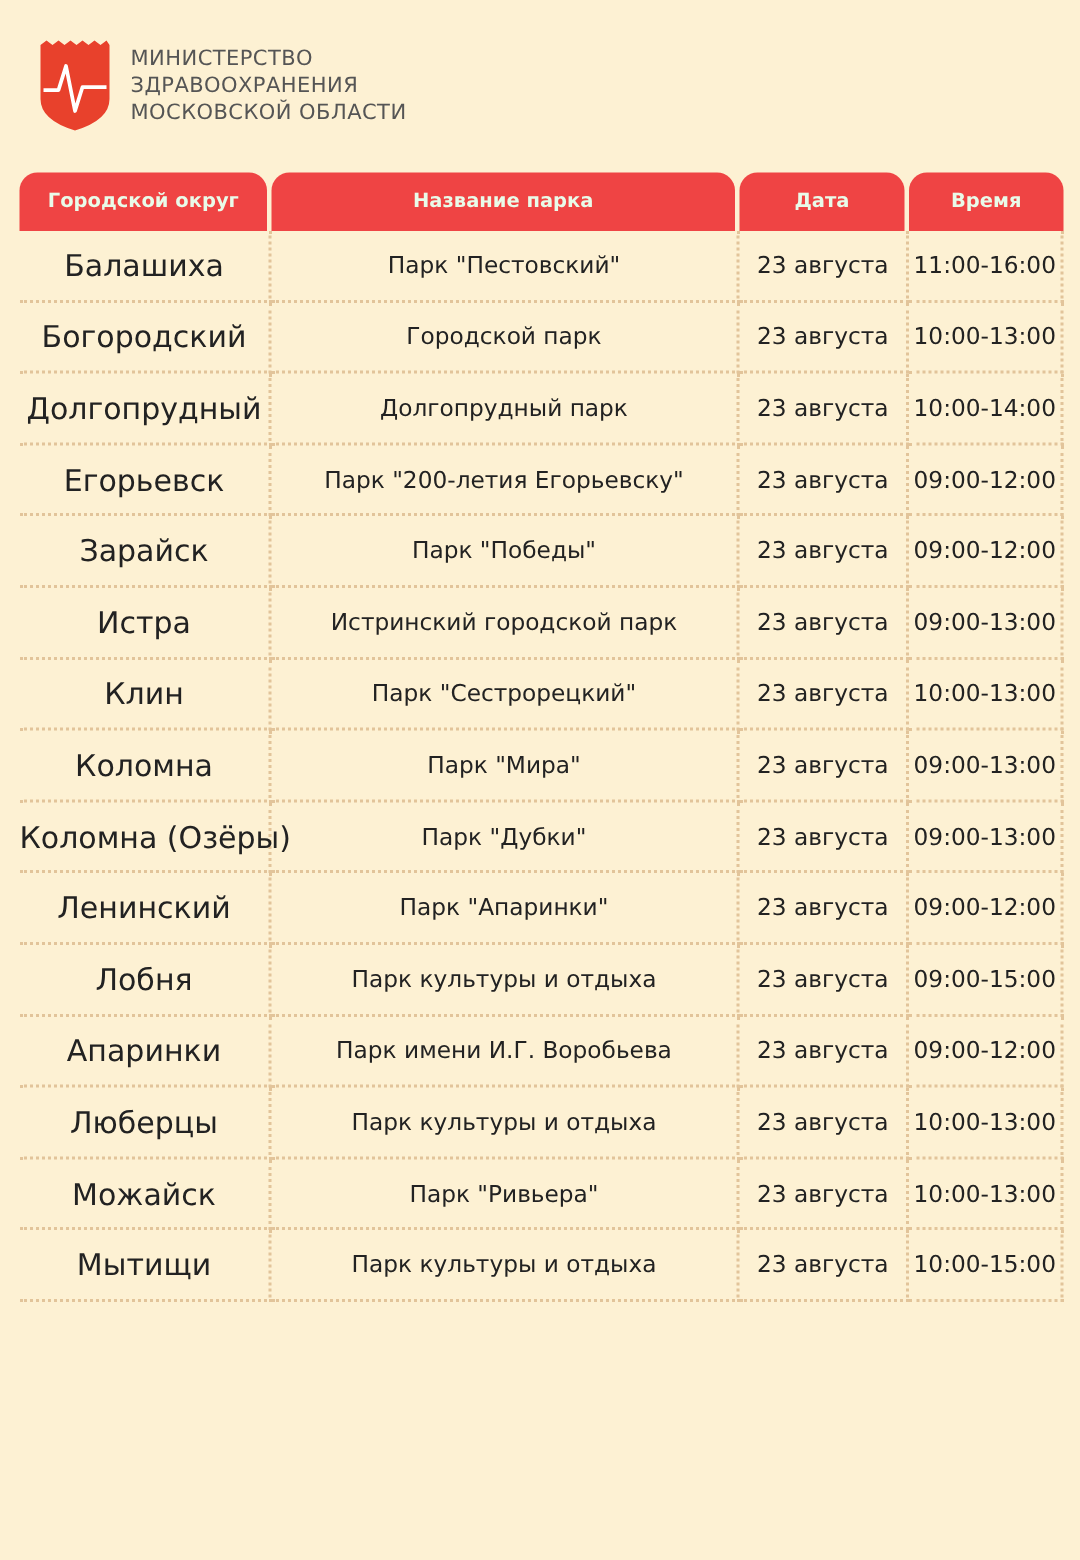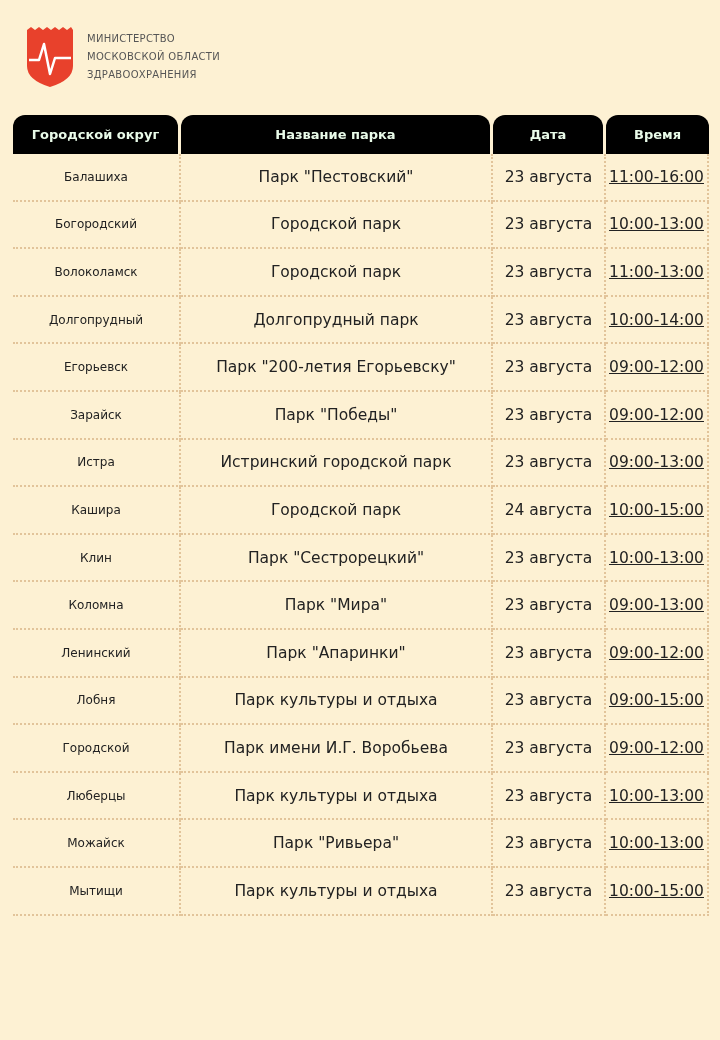--- a/index.html
+++ b/index.html
@@ -8,64 +8,64 @@
     background:#fdf1d3;
     font-family:"Liberation Sans", sans-serif;
     color:#222;
     position:relative;
   }
   .logo { position:absolute; left:25px; top:26px; display:flex; align-items:flex-start; }
   .shield { width:50px; height:62px; }
   .logo-text {
     margin-left:12px; margin-top:4px;
     font-family:"DejaVu Sans", sans-serif;
-    font-size:10px; line-height:18px; color:#555; letter-spacing:0.3px;
+    font-size:14px; line-height:18px; color:#555; letter-spacing:0.3px;
   }
   .logo-text div { white-space:nowrap; }
 
   table {
     position:absolute; left:13px; top:115px;
     border-collapse:separate; border-spacing:0;
     table-layout:fixed; width:696px;
   }
   col.c1 { width:168px; } col.c2 { width:312px; } col.c3 { width:113px; } col.c4 { width:103px; }
   th {
     height:39px; padding:0;
     font-family:"DejaVu Sans", sans-serif;
     font-weight:bold; font-size:13px; color:#e9fbe9;
     text-align:center; vertical-align:middle;
   }
   th .hdr {
-    background:#000000; height:39px; line-height:39px;
+    background:#ef4444; height:39px; line-height:39px;
     border-radius:12px 12px 0 0;
     margin-right:3px;
   }
   th:last-child .hdr { margin-right:0;text-align:center; }
   td {
     height:45.6px; padding:0; text-align:center; vertical-align:middle;
     font-family:"DejaVu Sans", sans-serif; font-size:15.5px; color:#222;
     border-bottom:2px dotted #e2c49a;
     border-right:2px dotted #e2c49a;
     white-space:nowrap;
   }
-  td:last-child { border-right:2px dotted #e2c49a;text-decoration:underline; }
-  td.c1 { font-size:12px; }
+  td:last-child { border-right:2px dotted #e2c49a; }
+  td.c1 { font-size:20px; }
 </style>
 </head>
 <body>
 
 <div class="logo">
   <svg class="shield" viewBox="0 0 50 62">
     <path d="M2 4 L6 1 L10 4 L14 1 L18 4 L22 1 L26 4 L30 1 L34 4 L38 1 L42 4 L46 1 L48 4 L48 40 Q48 54 25 61 Q2 54 2 40 Z" fill="#e8412c"></path>
     <path d="M4 34 L14 34 L19 18 L25 48 L30 32 L46 32" stroke="#fff" stroke-width="2.5" fill="none" stroke-linejoin="round"></path>
   </svg>
   <div class="logo-text">
     <div>МИНИСТЕРСТВО</div>
+    <div>ЗДРАВООХРАНЕНИЯ</div>
     <div>МОСКОВСКОЙ ОБЛАСТИ</div>
-    <div>ЗДРАВООХРАНЕНИЯ</div>
   </div>
 </div>
 
 <table>
   <colgroup>
       <col class="c1">
       <col class="c2">
       <col class="c3">
       <col class="c4">
     </colgroup>
@@ -92,26 +92,20 @@
         <td class="c3">23 августа</td>
         <td class="c4">11:00-16:00</td>
       </tr>
       <tr>
         <td class="c1">Богородский</td>
         <td class="c2">Городской парк</td>
         <td class="c3">23 августа</td>
         <td class="c4">10:00-13:00</td>
       </tr>
       <tr>
-        <td class="c1">Волоколамск</td>
-        <td class="c2">Городской парк</td>
-        <td class="c3">23 августа</td>
-        <td class="c4">11:00-13:00</td>
-      </tr>
-      <tr>
         <td class="c1">Долгопрудный</td>
         <td class="c2">Долгопрудный парк</td>
         <td class="c3">23 августа</td>
         <td class="c4">10:00-14:00</td>
       </tr>
       <tr>
         <td class="c1">Егорьевск</td>
         <td class="c2">Парк "200-летия Егорьевску"</td>
         <td class="c3">23 августа</td>
         <td class="c4">09:00-12:00</td>
@@ -122,51 +116,51 @@
         <td class="c3">23 августа</td>
         <td class="c4">09:00-12:00</td>
       </tr>
       <tr>
         <td class="c1">Истра</td>
         <td class="c2">Истринский городской парк</td>
         <td class="c3">23 августа</td>
         <td class="c4">09:00-13:00</td>
       </tr>
       <tr>
-        <td class="c1">Кашира</td>
-        <td class="c2">Городской парк</td>
-        <td class="c3">24 августа</td>
-        <td class="c4">10:00-15:00</td>
-      </tr>
-      <tr>
         <td class="c1">Клин</td>
         <td class="c2">Парк "Сестрорецкий"</td>
         <td class="c3">23 августа</td>
         <td class="c4">10:00-13:00</td>
       </tr>
       <tr>
         <td class="c1">Коломна</td>
         <td class="c2">Парк "Мира"</td>
+        <td class="c3">23 августа</td>
+        <td class="c4">09:00-13:00</td>
+      </tr>
+      <tr>
+        <td class="c1">Коломна (Озёры)</td>
+        <td class="c2">Парк "Дубки"</td>
         <td class="c3">23 августа</td>
         <td class="c4">09:00-13:00</td>
       </tr>
       <tr>
         <td class="c1">Ленинский</td>
         <td class="c2">Парк "Апаринки"</td>
         <td class="c3">23 августа</td>
         <td class="c4">09:00-12:00</td>
       </tr>
       <tr>
         <td class="c1">Лобня</td>
         <td class="c2">Парк культуры и отдыха</td>
         <td class="c3">23 августа</td>
         <td class="c4">09:00-15:00</td>
       </tr>
       <tr>
-        <td class="c1">Городской</td>
+        <td class="c1">Апаринки</td>
         <td class="c2">Парк имени И.Г. Воробьева</td>
         <td class="c3">23 августа</td>
         <td class="c4">09:00-12:00</td>
       </tr>
       <tr>
         <td class="c1">Люберцы</td>
         <td class="c2">Парк культуры и отдыха</td>
         <td class="c3">23 августа</td>
         <td class="c4">10:00-13:00</td>
       </tr>

